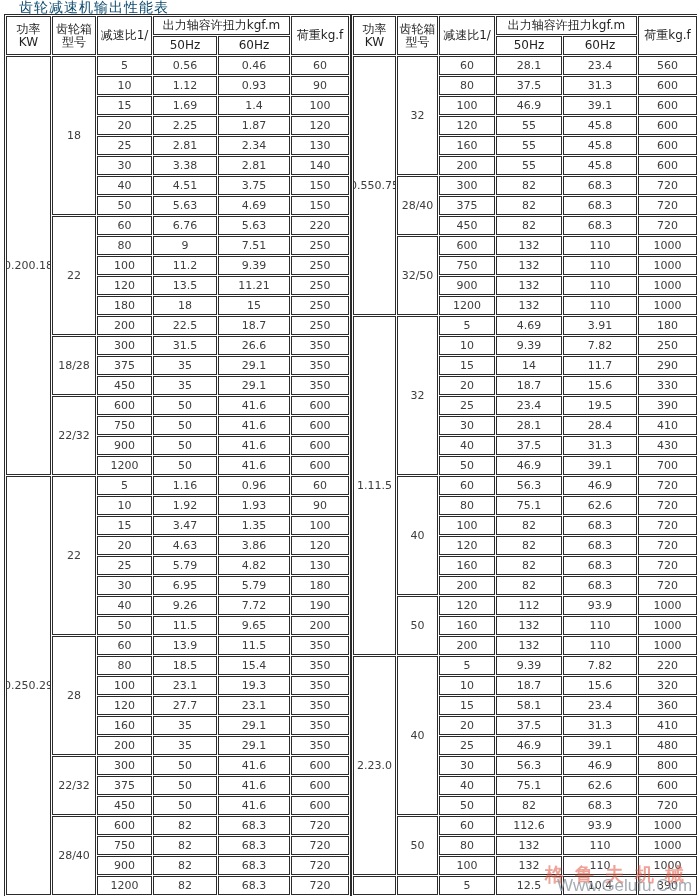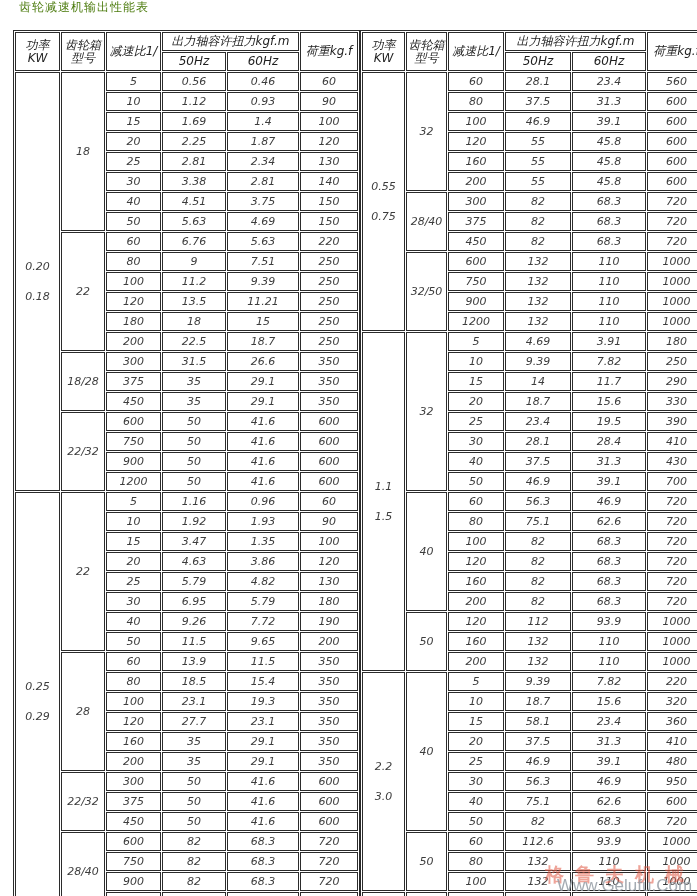--- a/index.html
+++ b/index.html
@@ -2,45 +2,45 @@
 <html><head>
 <meta charset="utf-8">
 <style>
   html, body { margin: 0; padding: 0; background: #ffffff; }
   body {
     width: 697px; height: 896px; overflow: hidden;
     font-family: "DejaVu Sans", sans-serif;
   }
   .page { position: relative; width: 697px; height: 896px; overflow: hidden; background: #fff; }
   .title {
-    margin: 1px 0 16px 19px;
-    font-size: 12px; line-height: 13px; color: #4d7c0f;
+    margin: 1px 0 0 19px;
+    font-size: 14px; line-height: 13px; color: #0c4a6e;
     letter-spacing: 1px; white-space: nowrap;
   }
-  .tables { display: flex; align-items: flex-end; padding-left: 13px; font-style: italic; }
+  .tables { display: flex; align-items: flex-end; padding-left: 4px; }
   table.perf {
     border-collapse: separate; border-spacing: 1px;
     table-layout: fixed; border: 1px solid #2b2b2b;
     background: #fff;
   }
   table.left-t  { width: 347px; }
   table.right-t { width: 348px; }
   td {
     border: 1px solid #2b2b2b; padding: 0;
     box-sizing: border-box; height: 19px;
     text-align: center; vertical-align: middle;
     font-size: 11px; line-height: 16px; color: #3d3d3d;
     overflow: hidden; white-space: nowrap;
   }
   td.h {
     font-size: 12px; line-height: 13px; color: #1f1f1f;
     white-space: normal; padding: 0 1px;
   }
   td.power-cell, td.model-cell { white-space: normal; }
-  .pwrap { display: flex; flex-direction: column; justify-content: center; align-items: center; row-gap: 18px; }
+  .pwrap { display: flex; flex-direction: row; justify-content: center; align-items: center; row-gap: 18px; }
   .pv { line-height: 12px; font-size: 11px; color: #3d3d3d; }
   .watermark { position: absolute; right: 2px; bottom: 1px; z-index: 5; pointer-events: none; text-align: left; }
   .wm-brand {
     font-size: 19px; line-height: 20px; letter-spacing: 11px;
     white-space: nowrap; margin-left: 8px; font-weight: bold;
   }
   .wm-url {
     font-size: 17px; line-height: 18px; margin-top: -7px;
     white-space: nowrap; font-family: "Liberation Sans", sans-serif; margin-left: 20px;
   }
@@ -606,21 +606,21 @@
           <tr>
             <td>25</td>
             <td>46.9</td>
             <td>39.1</td>
             <td>480</td>
           </tr>
           <tr>
             <td>30</td>
             <td>56.3</td>
             <td>46.9</td>
-            <td>950</td>
+            <td>800</td>
           </tr>
           <tr>
             <td>40</td>
             <td>75.1</td>
             <td>62.6</td>
             <td>600</td>
           </tr>
           <tr>
             <td>50</td>
             <td>82</td>

